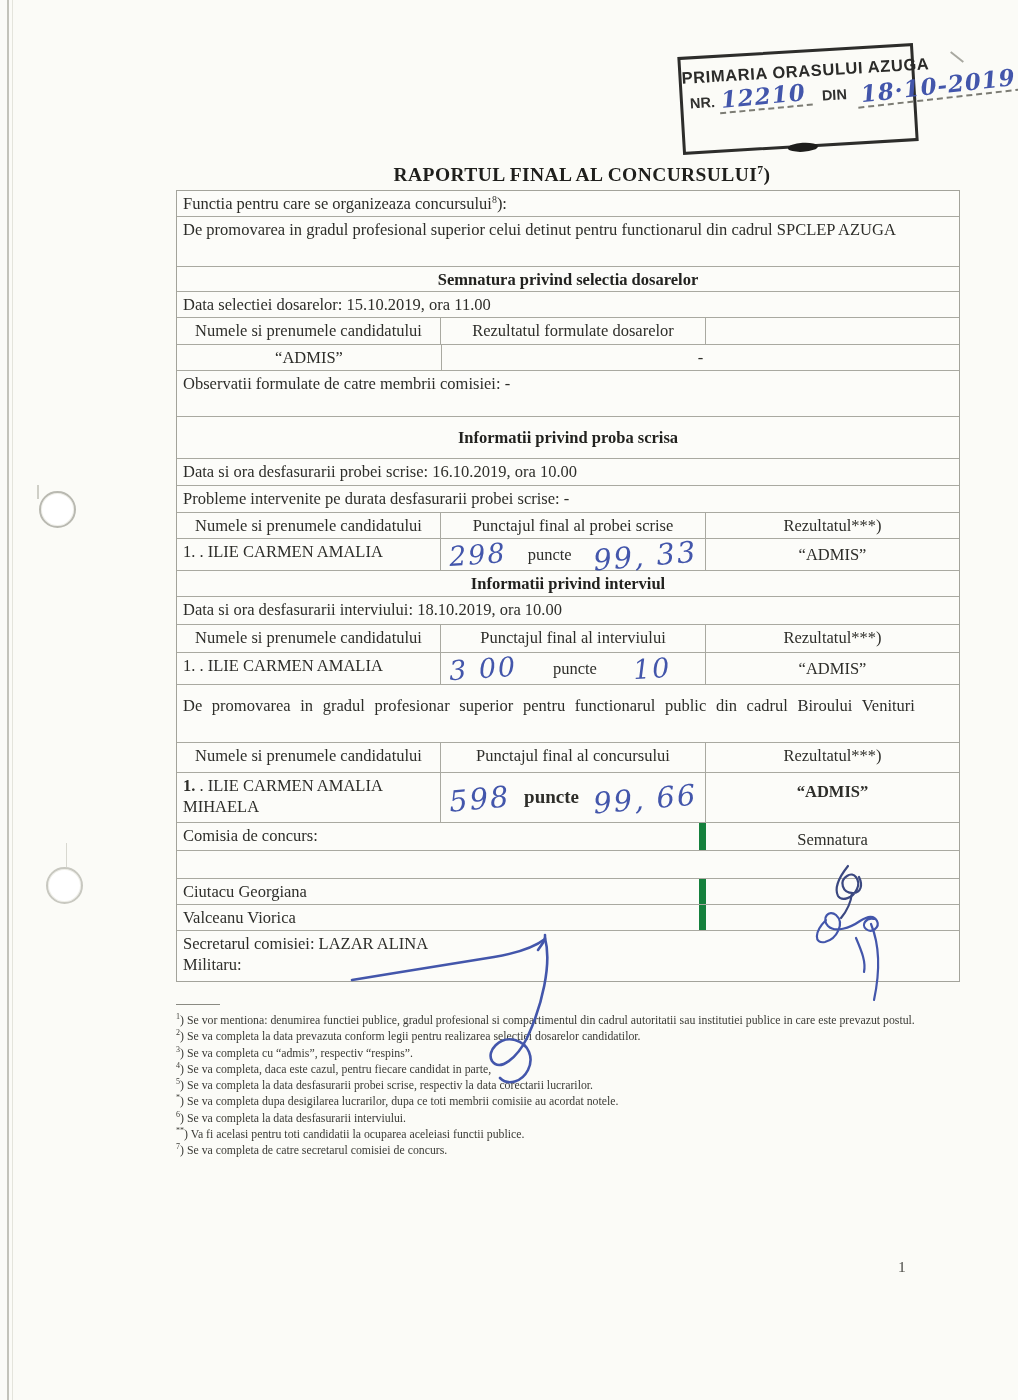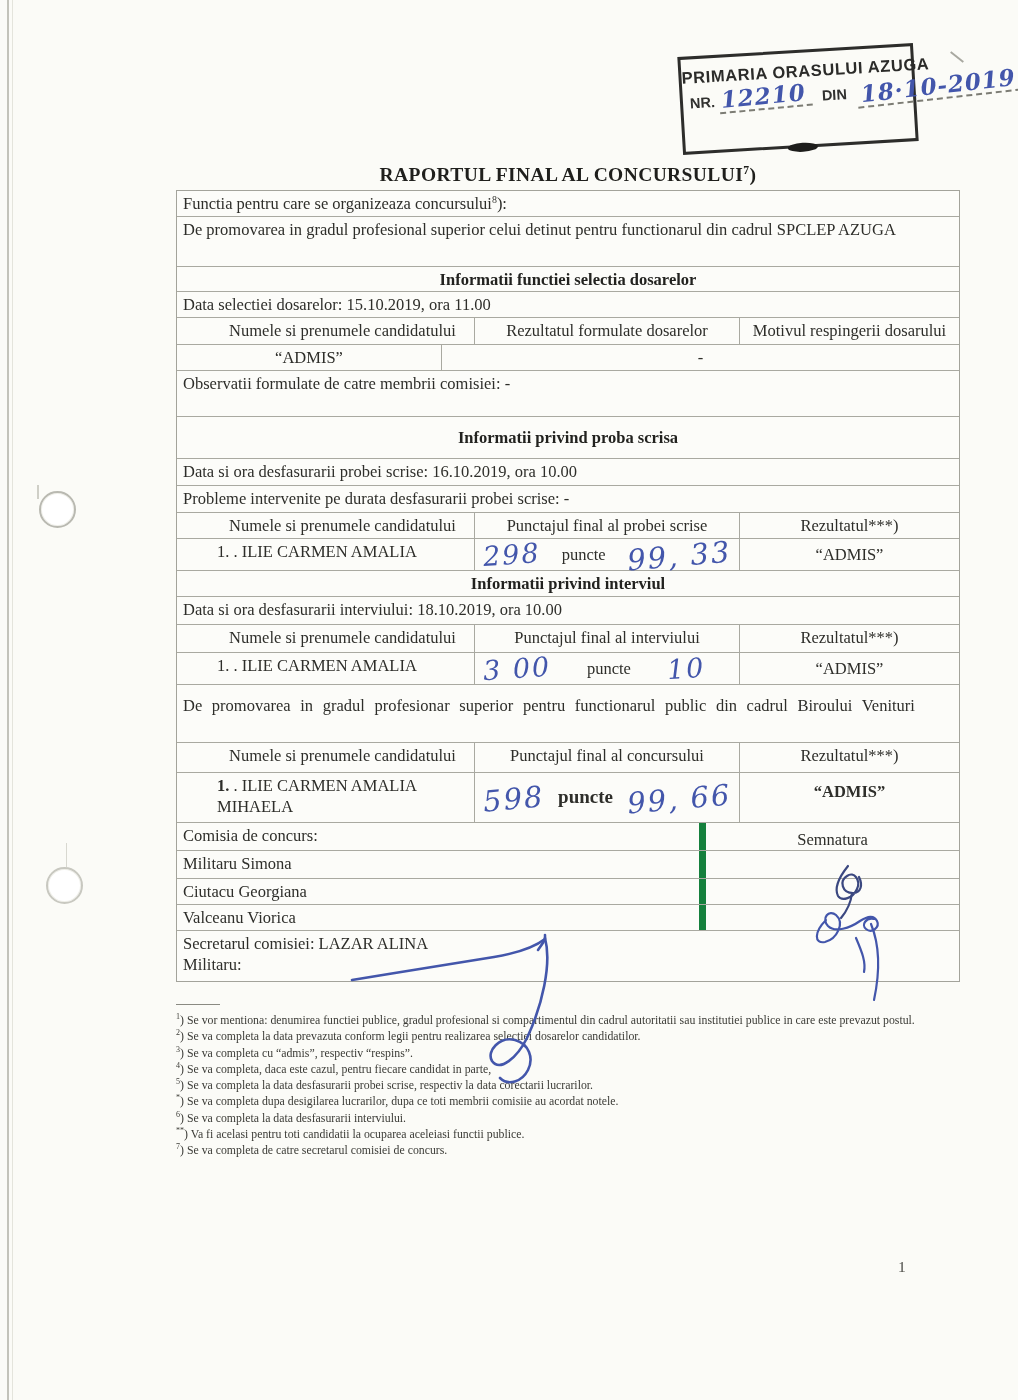--- a/index.html
+++ b/index.html
@@ -29,31 +29,31 @@
                font-weight:700;font-size:16.5px;letter-spacing:.6px;color:#2b2b29;white-space:nowrap;}
   .stamp-line2{display:flex;align-items:baseline;padding:1px 0 0 7px;
                font-family:"Liberation Sans",sans-serif;font-weight:700;font-size:14.5px;color:#31312f;white-space:nowrap;}
   .stamp-hw{font-family:"DejaVu Serif",serif;font-style:italic;color:#4356ab;
             font-size:23px;line-height:1;letter-spacing:1px;}
   .stamp-nr{margin:0 10px 0 4px;padding:0 6px 1px 2px;border-bottom:2px dashed #7c7c74;transform:rotate(-2deg);}
   .stamp-din{margin:0 0 0 10px;padding:0 4px 1px 4px;border-bottom:2px dashed #7c7c74;transform:rotate(-3deg);}
   .stamp-blob{position:absolute;bottom:-7px;left:102px;width:30px;height:9px;background:#1d1d1b;border-radius:50%;}
 
   
-  .doc-title{position:absolute;left:176px;top:164px;width:784px;text-align:center;
+  .doc-title{position:absolute;left:190px;top:164px;width:784px;text-align:center;
              font-size:19.5px;font-weight:700;color:#1f1f1c;letter-spacing:.4px;}
   sup{font-size:.6em;vertical-align:super;line-height:0;}
 
   
   .tbl{position:absolute;left:176px;top:190px;width:784px;border:1px solid #a3a39b;
        box-sizing:border-box;background:rgba(255,255,255,.25);}
   .trow{display:flex;border-bottom:1px solid #a9a9a1;box-sizing:border-box;align-items:stretch;}
   .trow:last-child{border-bottom:none;}
   .cell{box-sizing:border-box;padding:2px 6px;font-size:16.5px;line-height:1.3;}
-  .c1{width:264px;border-right:1px solid #a9a9a1;margin-left:34px;}
+  .c1{width:264px;border-right:1px solid #a9a9a1;}
   .c2{width:265px;border-right:1px solid #a9a9a1;text-align:center;}
   .c3{flex:1;text-align:center;}
   .cfull{width:100%;}
   .cleft{width:529px;border-right:7px solid #15803d;}
   .sechead{font-weight:700;text-align:center;color:#22221f;}
   .vcenter{display:flex;align-items:center;justify-content:center;}
   .scorecell{display:flex;align-items:center;justify-content:space-between;padding:0 8px;overflow:visible;}
   .hw{font-family:"DejaVu Serif",serif;font-style:italic;color:#4356ab;font-size:27px;
       line-height:1;letter-spacing:2px;display:inline-block;transform:rotate(-4deg);white-space:nowrap;}
   .hw-b{font-size:29px;transform:rotate(-5deg) translateY(2px);}
@@ -105,31 +105,30 @@
       <div class="cell cfull">
         <span>Functia  pentru care se organizeaza concursului</span><sup>8</sup><span>):</span>
       </div>
     </div>
 
     <div class="trow" style="height:50px">
       <div class="cell cfull">De promovarea in gradul profesional superior celui detinut pentru functionarul din cadrul SPCLEP AZUGA</div>
     </div>
 
     <div class="trow" style="height:25px">
-      <div class="cell cfull sechead">Informatii functiei selectia dosarelor</div>
+      <div class="cell cfull sechead">Semnatura privind selectia dosarelor</div>
     </div>
 
     <div class="trow" style="height:26px">
       <div class="cell cfull">Data selectiei dosarelor: 15.10.2019, ora 11.00</div>
     </div>
 
     <div class="trow" style="height:27px">
       <div class="cell c1" style="text-align:center">Numele si prenumele candidatului</div>
       <div class="cell c2">Rezultatul formulate dosarelor</div>
-      <div class="cell c3">Motivul respingerii dosarului</div>
     </div>
 
     <div class="trow" style="height:26px">
       <div class="cell c2">“ADMIS”</div>
       <div class="cell c3">-</div>
     </div>
 
     <div class="trow" style="height:46px">
       <div class="cell cfull">Observatii formulate de catre membrii comisiei: -</div>
     </div>
@@ -208,21 +207,20 @@
       </div>
       <div class="cell c3 bold" style="padding-top:8px">“ADMIS”</div>
     </div>
 
     <div class="trow" style="height:28px">
       <div class="cell cleft">Comisia de concurs:</div>
       <div class="cell c3" style="padding-top:6px">Semnatura</div>
     </div>
 
     <div class="trow" style="height:28px">
-      <div class="cell cleft">Militaru Simona</div>
       <div class="cell c3"></div>
     </div>
 
     <div class="trow" style="height:26px">
       <div class="cell cleft">Ciutacu Georgiana</div>
       <div class="cell c3"></div>
     </div>
 
     <div class="trow" style="height:26px">
       <div class="cell cleft">Valceanu Viorica</div>

